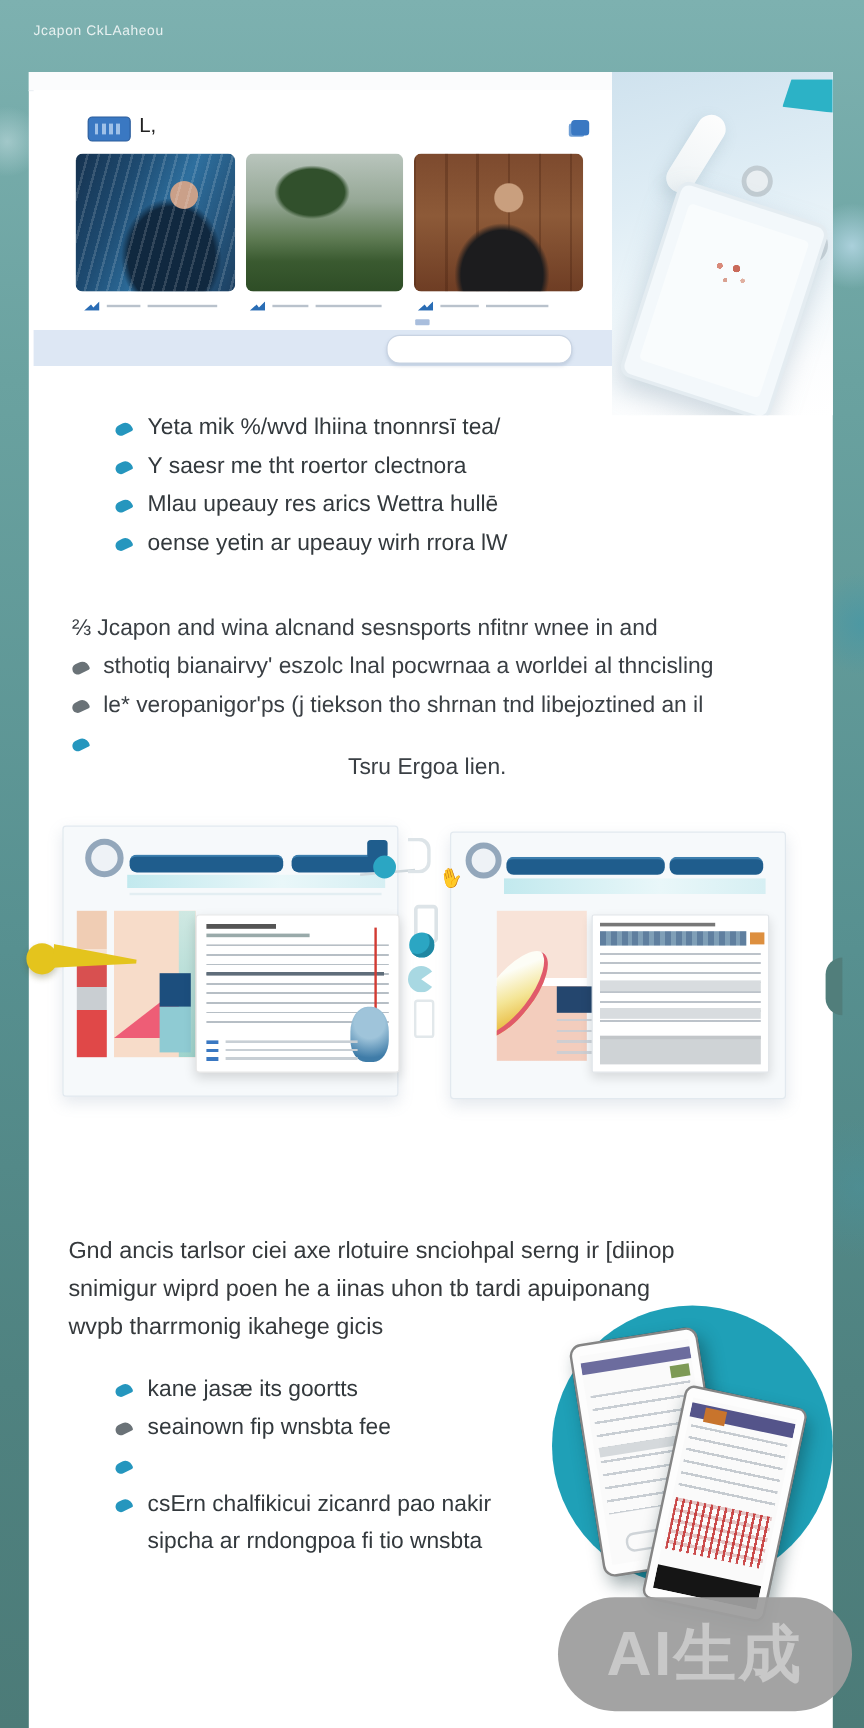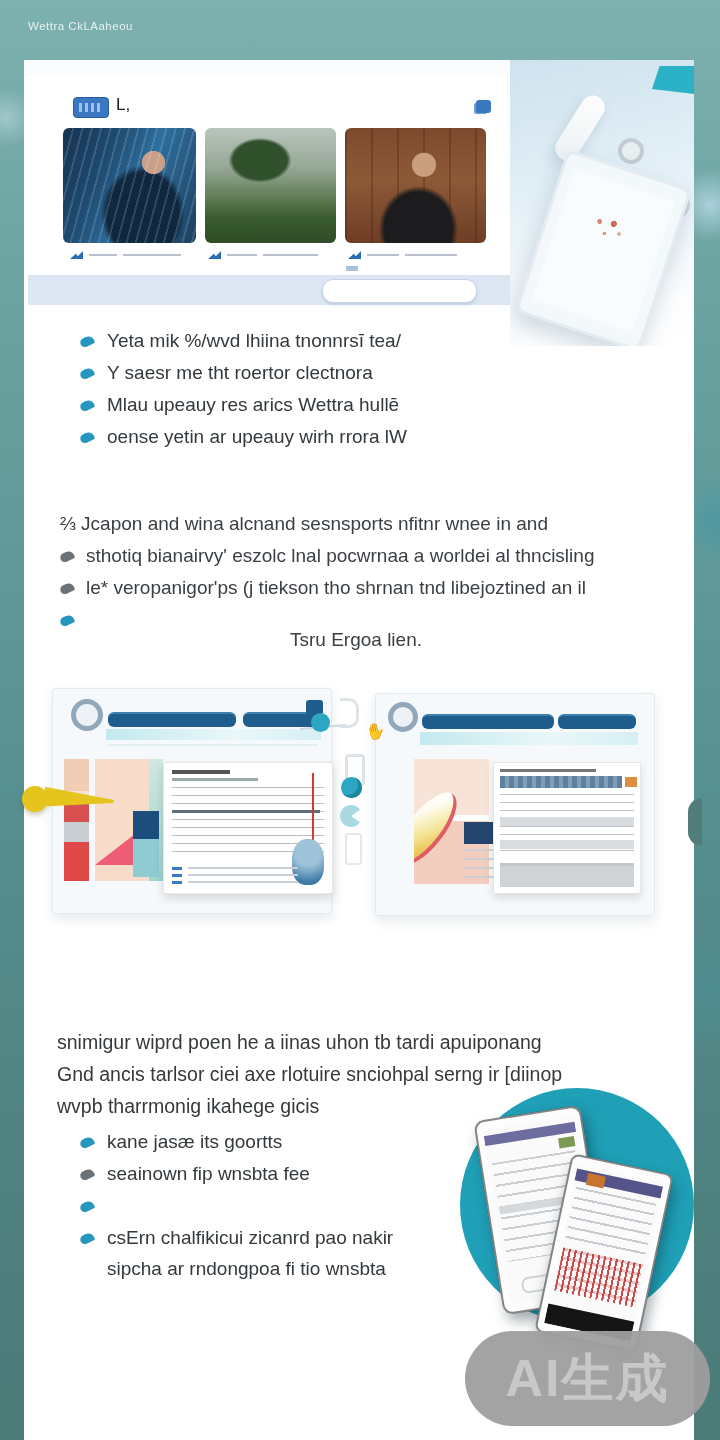--- a/index.html
+++ b/index.html
@@ -71,21 +71,21 @@
       linear-gradient(180deg,#7d4a2e 0%,#8d5a38 45%,#6e3d24 100%);}
   .caption{position:absolute;top:173px;height:14px;display:flex;align-items:center;gap:6px;}
   .cap-icon{width:13px;height:8px;background:#2a6db5;clip-path:polygon(0 100%,45% 35%,60% 65%,100% 0,100% 100%);}
   .cap-line{height:2px;background:#b9c2cc;}
   .tiny-chip{position:absolute;left:318px;top:191px;width:12px;height:5px;background:#a9bedd;border-radius:1px;}
   .card-footer{position:absolute;left:0;top:200px;width:482px;height:30px;background:#dde7f4;}
   .footer-pill{position:absolute;left:294px;top:4px;width:153px;height:22px;background:#ffffff;
     border:1px solid #c8d3e2;border-radius:11px;box-shadow:0 2px 3px rgba(140,160,190,.35);}
 
   
-  .blist{left:80px;top:325px;list-style:none;margin:0;padding:0;}
+  .blist{left:80px;top:325px;list-style:none;margin:16px;padding:0;}
   .blist li{display:flex;align-items:center;gap:13px;height:32px;}
   .bullet{width:14px;height:9px;border-radius:6px 8px 2px 6px;background:#2596be;transform:rotate(-26deg);flex:none;}
   .bullet.gray{background:#6a7277;}
   .btext{font-size:19px;color:#33393d;white-space:nowrap;}
 
   .block2{left:60px;top:508px;width:566px;}
   .block2 .row{display:flex;align-items:center;gap:12px;height:32px;}
   .block2 .row .btext{color:#3a3f44;}
   .block2 .center{flex:1;text-align:center;margin-top:40px;}
 
@@ -198,21 +198,21 @@
 
   .watermark{left:465px;top:1331px;width:245px;height:95px;border-radius:48px;background:rgba(158,158,158,.95);
     display:flex;align-items:center;justify-content:center;}
   .watermark span{font-size:52px;font-weight:bold;color:#c8c8c8;letter-spacing:2px;}
 </style>
 </head>
 <body>
 
 <div class="canvas">
 
-  <div class="abs top-label">Wettra CkLAaheou</div>
+  <div class="abs top-label">Jcapon CkLAaheou</div>
 
   <div class="abs page"></div>
 
   <div class="abs hero-strip"></div>
   <div class="abs hero-photo">
     <div class="teal-notch"></div>
     <div class="knob1"></div>
     <div class="knob2"></div>
     <div class="stylus"></div>
     <div class="tablet">
@@ -347,22 +347,22 @@
       <div class="band1"></div>
       <div class="band2"></div>
       <div class="block"></div>
     </div>
   </div>
   <div class="abs hand-icon">✋</div>
 
   <div class="abs right-tab"></div>
 
   <div class="abs block3">
+    <div>Gnd ancis tarlsor ciei axe rlotuire snciohpal serng ir [diinop</div>
     <div>snimigur wiprd poen he a iinas uhon tb tardi apuiponang</div>
-    <div>Gnd ancis tarlsor ciei axe rlotuire snciohpal serng ir [diinop</div>
     <div>wvpb tharrmonig ikahege gicis</div>
   </div>
 
   <ul class="abs blist blist2">
     <li>
         <span class="bullet"></span>
         <span class="btext">kane jasæ its goortts</span>
       </li>
     <li>
         <span class="bullet gray"></span>

